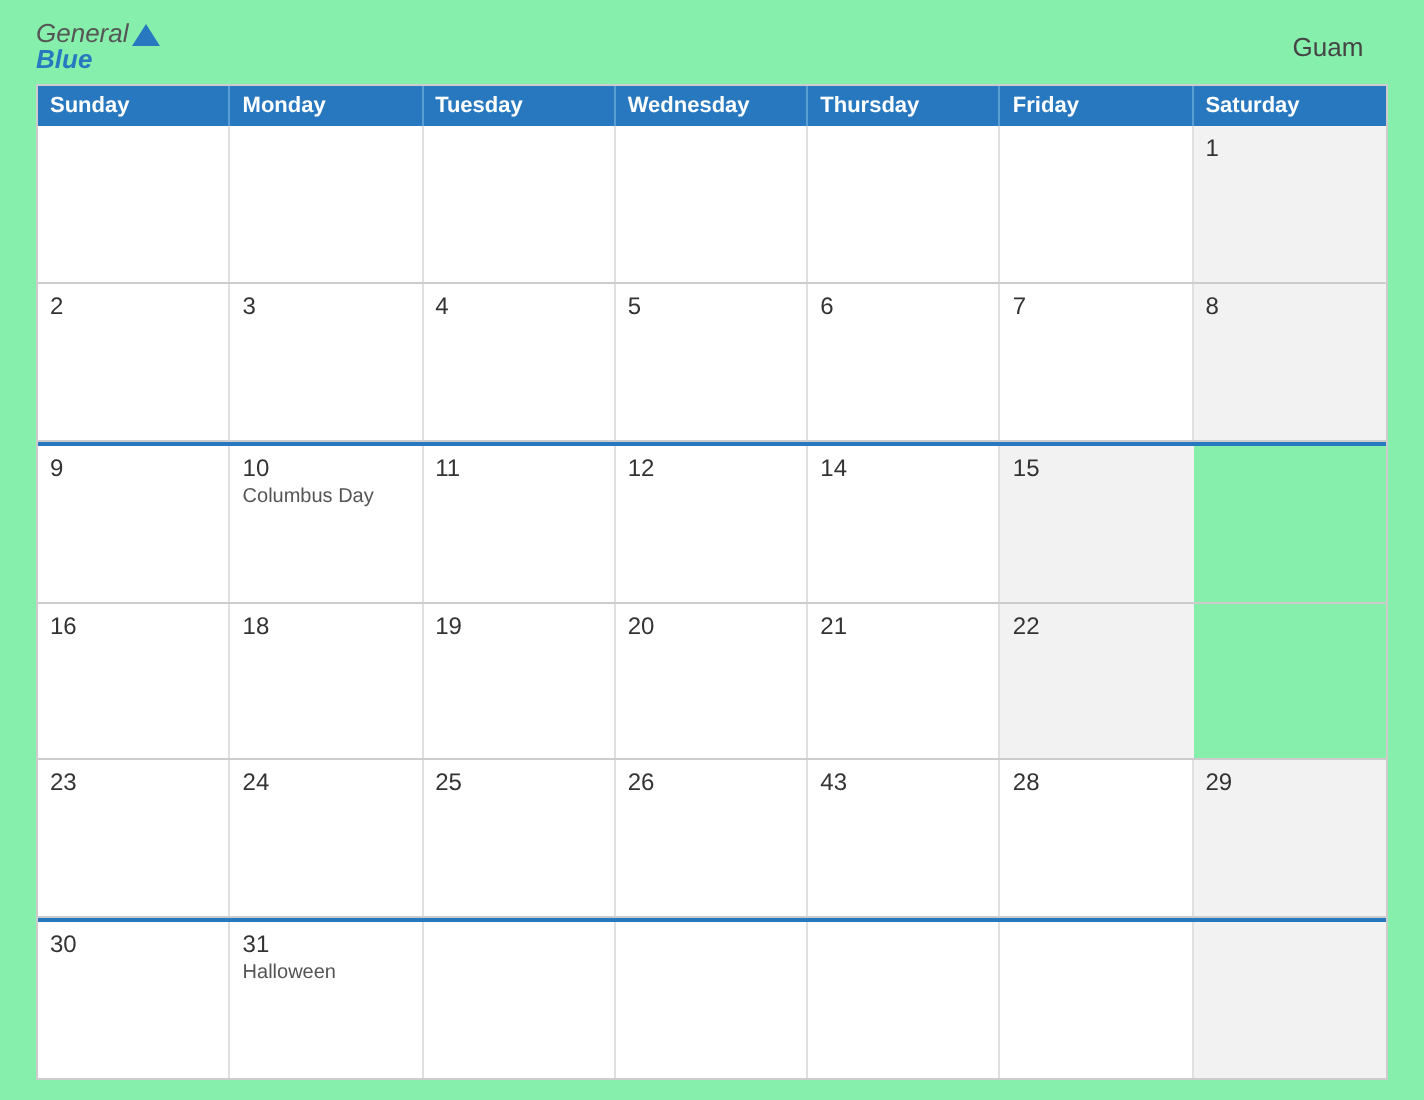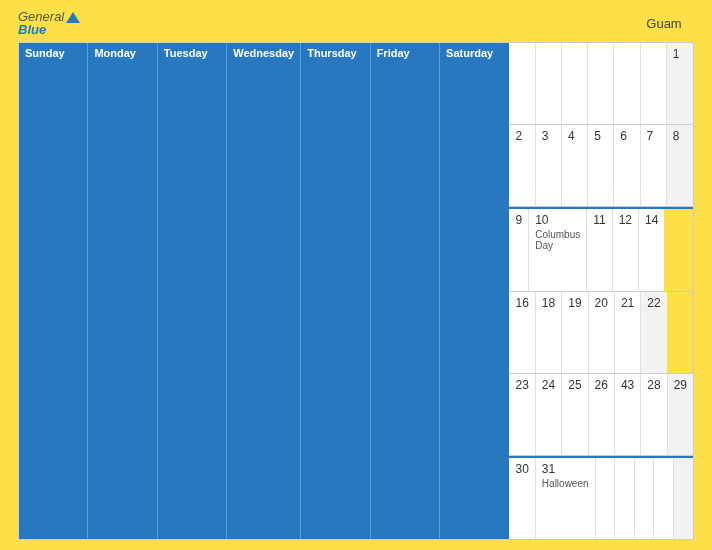--- a/index.html
+++ b/index.html
@@ -6,21 +6,21 @@
     body {
       background: #fff;
       font-family: Arial, sans-serif;
       width: 712px;
       height: 550px;
       overflow: hidden;
     }
     .page {
       width: 712px;
       height: 550px;
-      background: #fde047;
+      background: #86efac;
       padding: 10px 18px 10px 18px;
       display: flex;
       flex-direction: column;
     }
     .header {
       display: flex;
       align-items: center;
       justify-content: space-between;
       margin-bottom: 6px;
     }
@@ -59,21 +59,21 @@
     }
     .region {
       font-size: 13px;
       color: #444;
       text-align: center;
       min-width: 60px;
     }
     .calendar {
       flex: 1;
       display: flex;
-      flex-direction: row;
+      flex-direction: column;
       border: 1px solid #ccc;
     }
     .cal-header-row {
       display: grid;
       grid-template-columns: repeat(7, 1fr);
       background: #2878c0;
     }
     .cal-header-cell {
       color: #fff;
       font-size: 11px;
@@ -200,20 +200,23 @@
           </div>
           <div class="cal-cell">
             <span class="day-number">11</span>
           </div>
           <div class="cal-cell">
             <span class="day-number">12</span>
           </div>
           <div class="cal-cell">
             <span class="day-number">14</span>
           </div>
+          <div class="cal-cell gray">
+            <span class="day-number">15</span>
+          </div>
         </div>
         <div class="cal-row">
           <div class="cal-cell">
             <span class="day-number">16</span>
           </div>
           <div class="cal-cell">
             <span class="day-number">18</span>
           </div>
           <div class="cal-cell">
             <span class="day-number">19</span>

